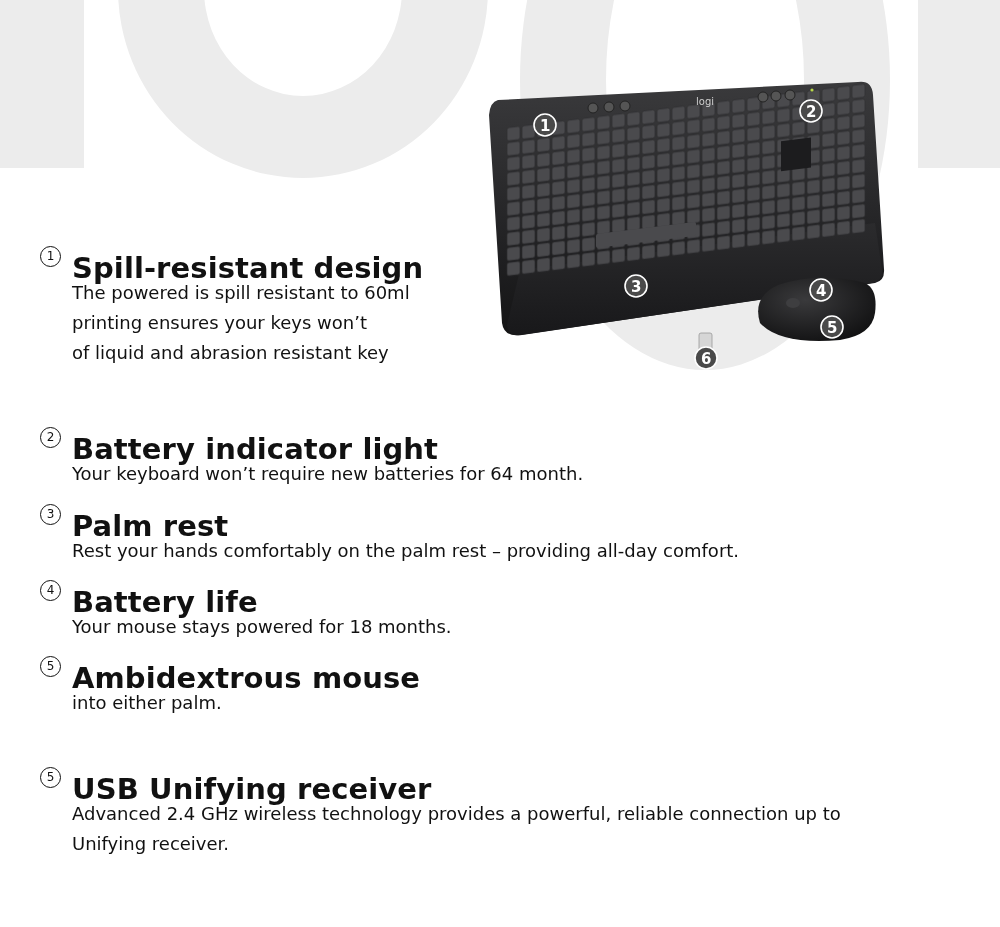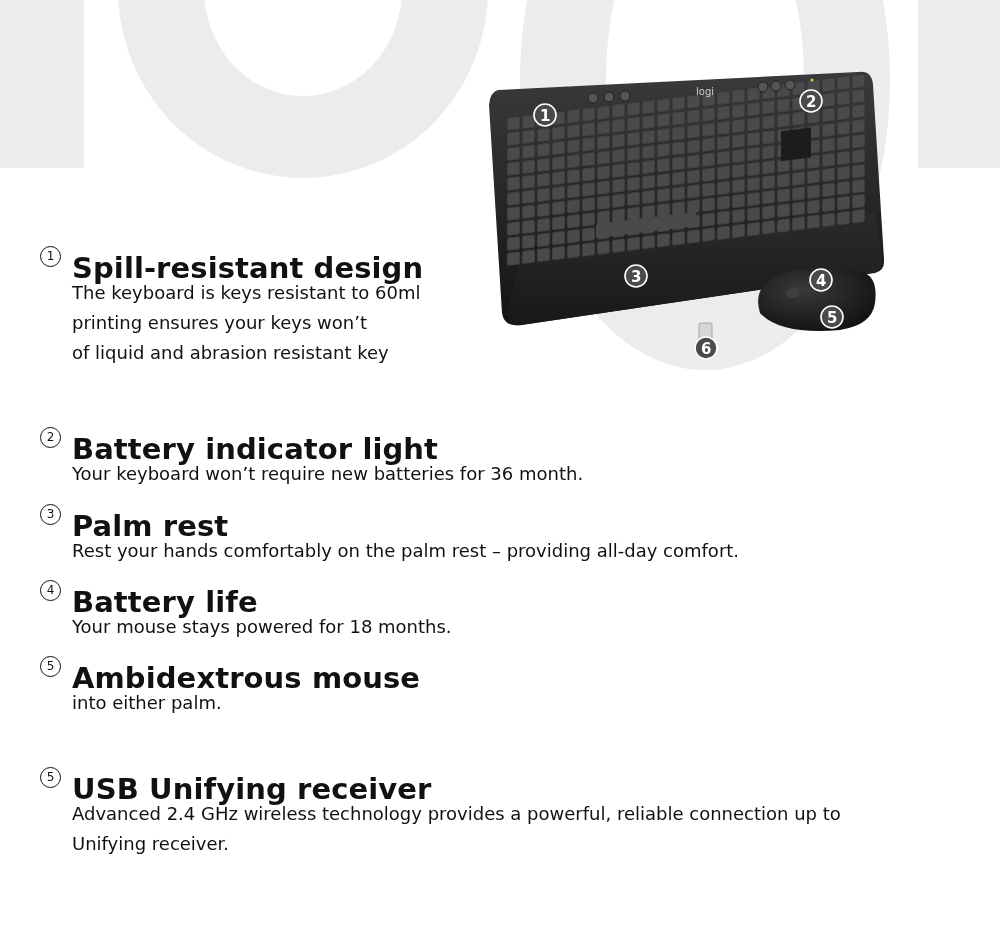--- a/index.html
+++ b/index.html
@@ -12,21 +12,21 @@
     .bg-shape { position: absolute; background: #ececec; }
     .bg-bar-left { left: 0; top: 0; width: 84px; height: 168px; }
     .bg-bar-right { left: 918px; top: 0; width: 82px; height: 168px; }
     .bg-ring {
       position: absolute; border-radius: 50%;
       border: 84px solid #ececec; box-sizing: border-box; background: transparent;
     }
     .bg-ring-1 { left: 118px; top: -200px; width: 370px; height: 378px; border-width: 92px 86px 82px 86px; }
     .bg-ring-2 { left: 520px; top: -210px; width: 370px; height: 580px; border-width: 88px 86px 90px 86px; }
 
-    .product-image { position: absolute; left: 480px; top: 65px; width: 420px; height: 300px; }
+    .product-image { position: absolute; left: 480px; top: 75px; width: 420px; height: 300px; }
 
     .features { position: absolute; left: 40px; top: 240px; width: 920px; }
     .feature { position: absolute; left: 0; }
     .feature .num {
       position: absolute; left: 0; top: 3px;
       width: 19px; height: 19px; border: 1.3px solid #111; border-radius: 50%;
       font-size: 12px; line-height: 19px; text-align: center; box-sizing: content-box;
     }
     .feature .title {
       position: absolute; left: 32px; top: 8px;
@@ -125,31 +125,31 @@
         <text class="marker-text" x="221" y="289">6</text>
       </g>
   </svg>
 </div>
 
 <div class="features">
   <div class="feature" style="top:3px;">
     <span class="num">1</span>
     <span class="title">Spill-resistant design</span>
     <div class="desc">
-      <div>The keyboard is keys resistant to 60ml</div>
+      <div>The powered is spill resistant to 60ml</div>
       <div>printing ensures your keys won’t</div>
       <div>of liquid and abrasion resistant key</div>
     </div>
   </div>
 
   <div class="feature" style="top:184px;">
     <span class="num">2</span>
     <span class="title">Battery indicator light</span>
     <div class="desc">
-      <div>Your keyboard won’t require new batteries for 36 month.</div>
+      <div>Your keyboard won’t require new batteries for 64 month.</div>
     </div>
   </div>
 
   <div class="feature" style="top:261px;">
     <span class="num">3</span>
     <span class="title">Palm rest</span>
     <div class="desc">
       <div>Rest your hands comfortably on the palm rest – providing all-day comfort.</div>
     </div>
   </div>

